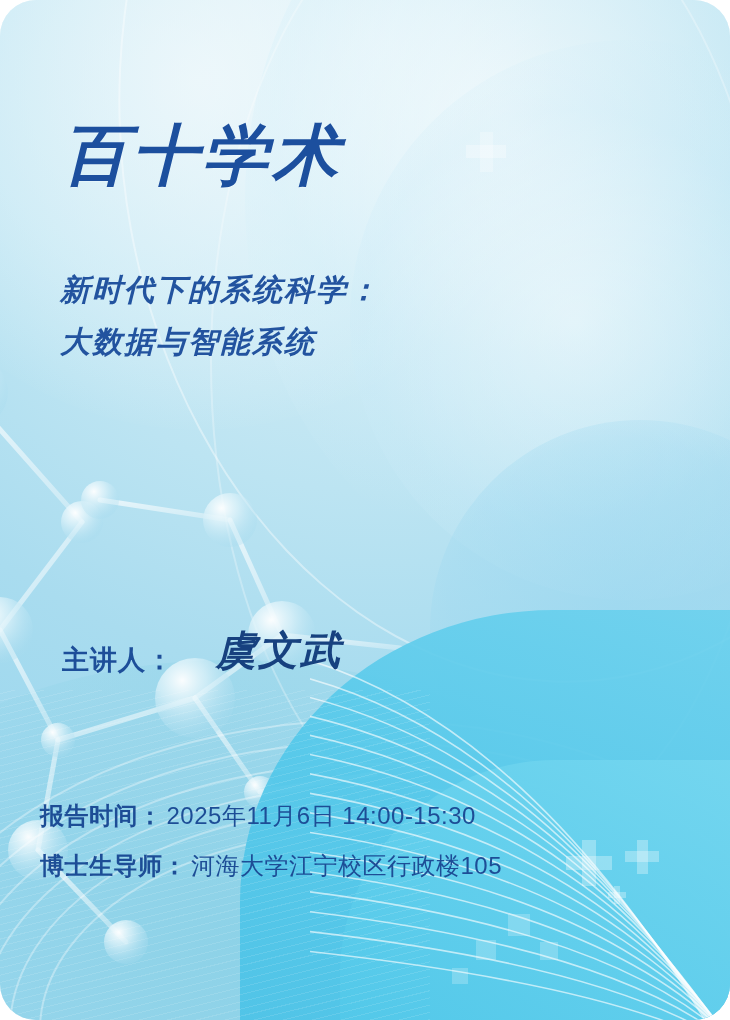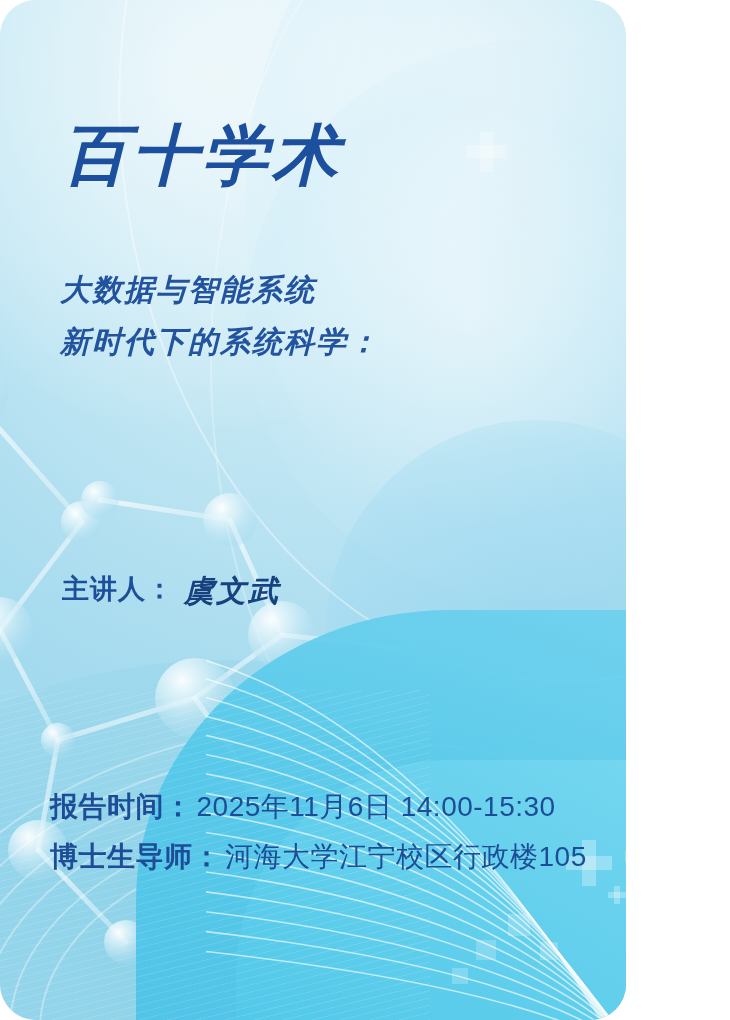--- a/index.html
+++ b/index.html
@@ -9,21 +9,21 @@
   }
   body {
     width: 730px;
     height: 1020px;
     overflow: hidden;
     font-family: "Liberation Sans", "DejaVu Sans", sans-serif;
   }
 
   #poster {
     position: relative;
-    width: 626px;
+    width: 730px;
     height: 1020px;
     border-radius: 36px;
     overflow: hidden;
     background:
       radial-gradient(120% 85% at 52% 4%, #e4f3f8 0%, #d2ecf5 26%, #bce4f2 52%, #a9dcef 74%, #9ad7ee 100%);
   }
 
   
   .bg-layer { position: absolute; pointer-events: none; }
 
@@ -146,57 +146,59 @@
     font-style: italic;
     letter-spacing: 2px;
     color: #22539f;
     line-height: 52px;
     white-space: nowrap;
   }
   .subtitle div { white-space: nowrap; }
 
   .speaker-row {
     position: absolute;
-    left: 62px; top: 571px;
+    left: 62px; top: 623px;
     display: flex;
-    align-items: flex-start;
-    white-space: nowrap;
+    align-items: flex-end;
+    white-space: nowrap;
+    gap: 32px;
   }
   .speaker-label {
     font-size: 27px;
     font-weight: 700;
     color: #1d4e99;
     letter-spacing: 1px;
   }
   .speaker-name {
-    font-size: 30px;
+    font-size: 40px;
     font-weight: 700;
     font-style: italic;
     color: #17417f;
     letter-spacing: 2px;
     margin-left: 10px;
   }
 
   .affiliation {
     position: absolute;
     left: 172px; top: 650px;
     font-size: 26px;
     font-weight: 400;
     color: #1d4e99;
     letter-spacing: .5px;
     white-space: nowrap;
   }
 
   .detail-line {
     position: absolute;
-    left: 50px;
-    white-space: nowrap;
-    font-size: 28px;
+    left: 40px;
+    white-space: nowrap;
+    font-size: 24px;
     color: #1d4d96;
     letter-spacing: .5px;
+    margin-top: 12px;
   }
   .detail-time { top: 788px; }
   .detail-place { top: 838px; }
   .detail-label { font-weight: 700; }
   .detail-value { font-weight: 400; margin-left: 4px; }
 </style>
 </head>
 <body>
 
 <div id="poster">
@@ -311,22 +313,22 @@
   <div class="sq" style="left:540px; bottom:60px; width:18px; height:18px;"></div>
   <div class="sq" style="left:452px; bottom:36px; width:16px; height:16px;"></div>
 
   <div class="bg-layer stripes"></div>
 
   <div id="content">
 
     <div class="main-title">百十学术</div>
 
     <div class="subtitle">
+      <div>新时代下的系统科学：</div>
       <div>大数据与智能系统</div>
-      <div>新时代下的系统科学：</div>
     </div>
 
     <div class="speaker-row">
       <span class="speaker-label">主讲人：</span>
       <span class="speaker-name">虞文武</span>
     </div>
 
 
     <div class="detail-line detail-time">
       <span class="detail-label">报告时间：</span><span class="detail-value">2025年11月6日 14:00-15:30</span>

